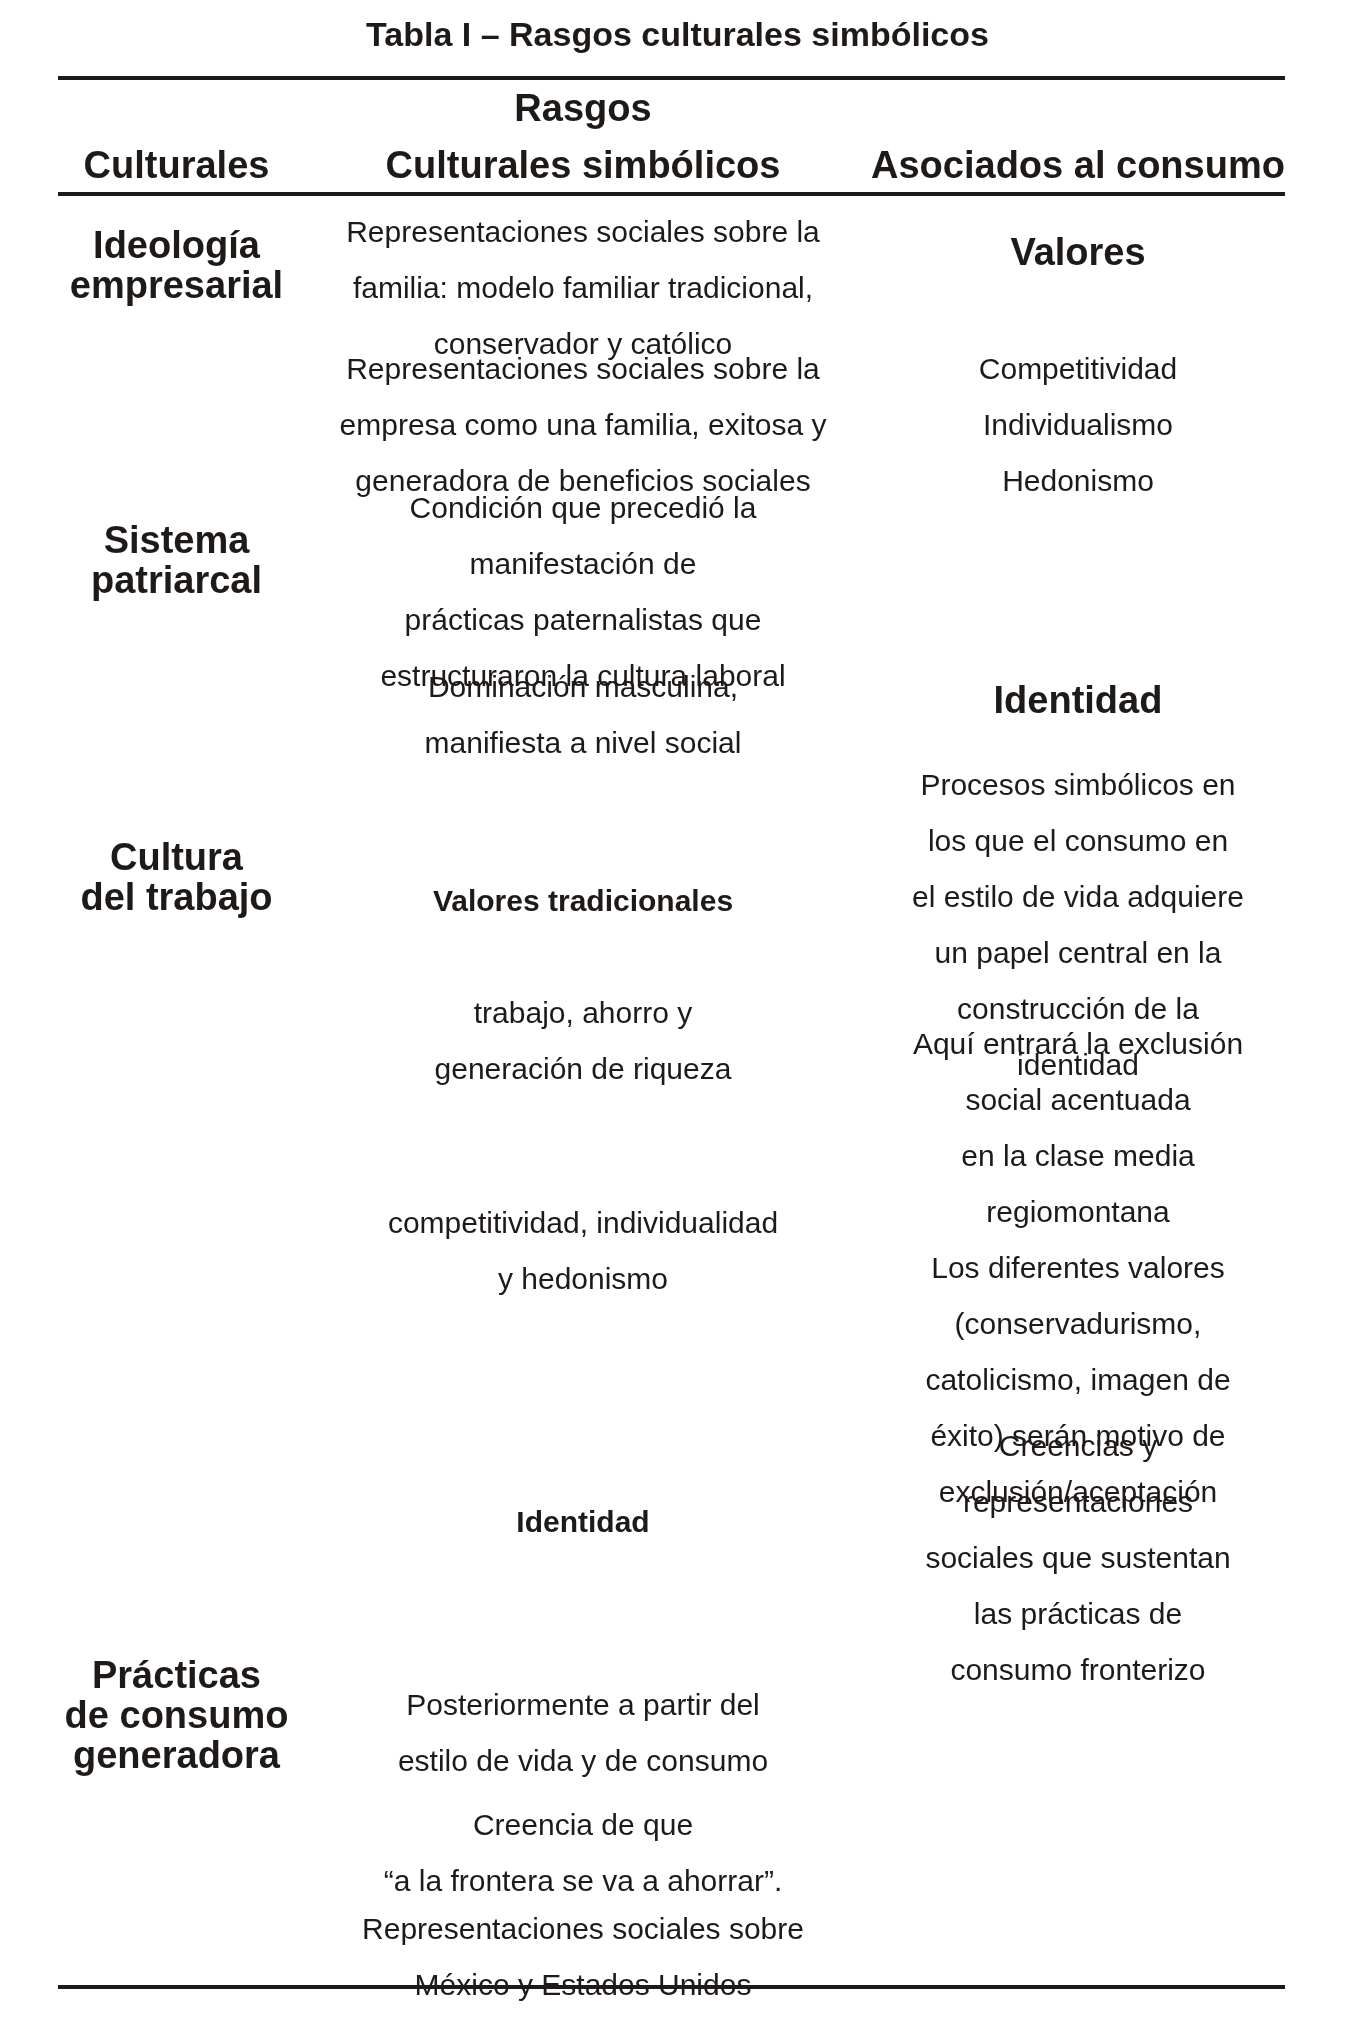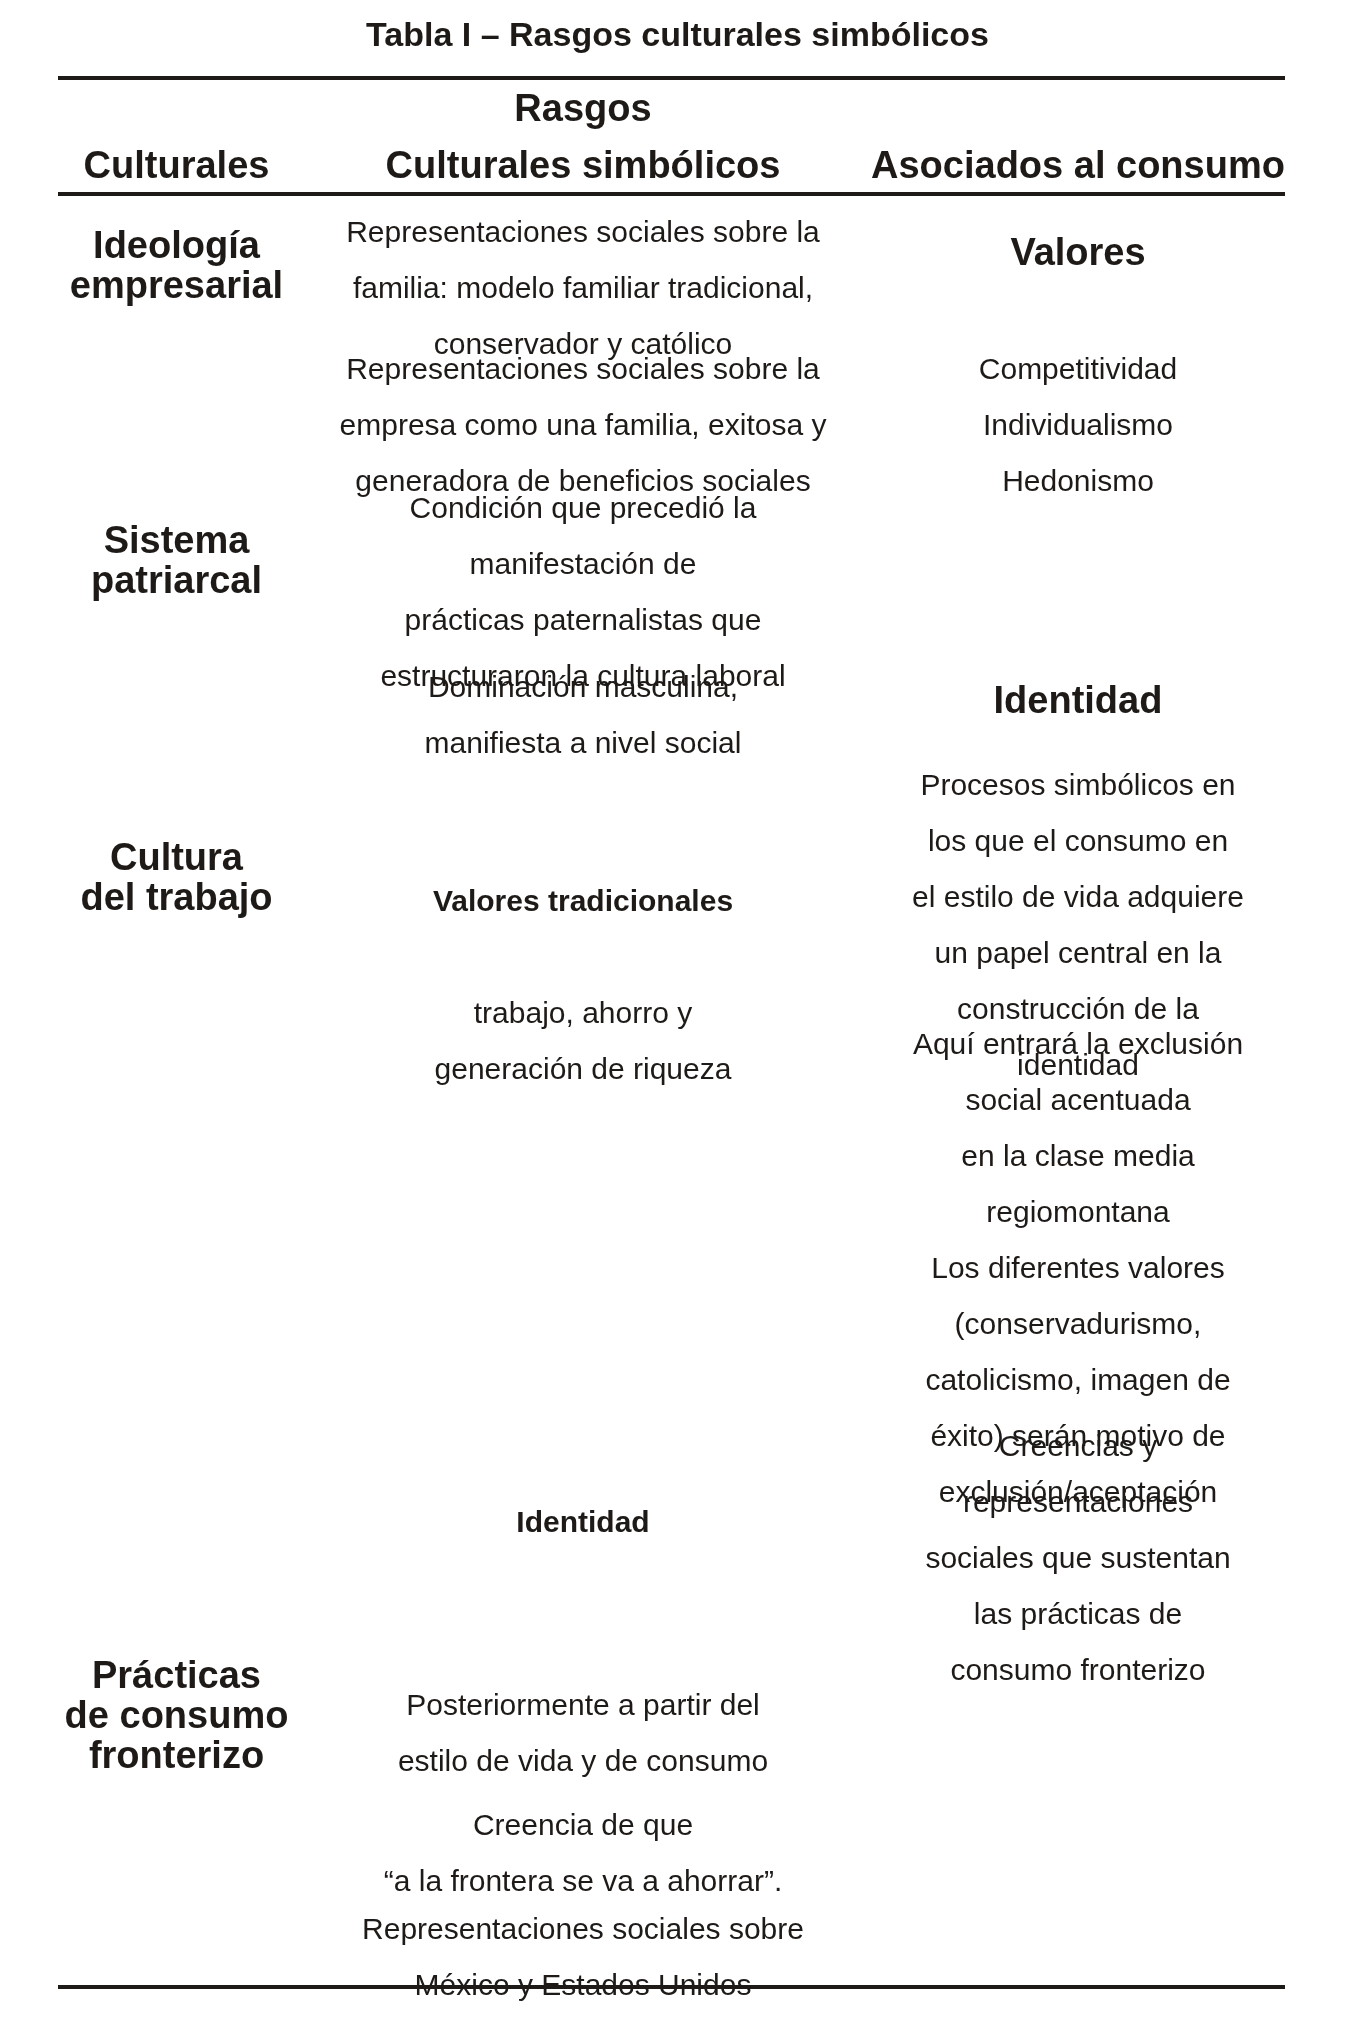--- a/index.html
+++ b/index.html
@@ -28,40 +28,42 @@
 <div class="rule" style="top:192px;"></div>
 
 <div class="abs h c1" style="top:225px;">Ideología
 empresarial</div>
 <div class="abs h c1" style="top:520px;">Sistema
 patriarcal</div>
 <div class="abs h c1" style="top:837px;">Cultura
 del trabajo</div>
 <div class="abs h c1" style="top:1655px;">Prácticas
 de consumo
-fronterizo</div>
+generadora</div>
 
 <div class="abs t c2" style="top:204px;">Representaciones sociales sobre la
 familia: modelo familiar tradicional,
 conservador y católico</div>
 <div class="abs t c2" style="top:341px;">Representaciones sociales sobre la
 empresa como una familia, exitosa y
 generadora de beneficios sociales</div>
 <div class="abs t c2" style="top:480px;">Condición que precedió la
 manifestación de
 prácticas paternalistas que
 estructuraron la cultura laboral</div>
 <div class="abs t c2" style="top:659px;">Dominación masculina,
 manifiesta a nivel social</div>
 <div class="abs t c2" style="top:817px;">
   <div class="b">Valores tradicionales</div>
   <div>trabajo, ahorro y
 generación de riqueza</div>
 </div>
 <div class="abs t c2" style="top:1139px;">
+  <div>competitividad, individualidad
+y hedonismo</div>
 </div>
 <div class="abs t c2" style="top:1438px;">
   <div class="b">Identidad</div>
 </div>
 <div class="abs t c2" style="top:1677px;">Posteriormente a partir del
 estilo de vida y de consumo</div>
 <div class="abs t c2" style="top:1797px;">Creencia de que
 “a la frontera se va a ahorrar”.</div>
 <div class="abs t c2" style="top:1901px;">Representaciones sociales sobre
 México y Estados Unidos</div>

